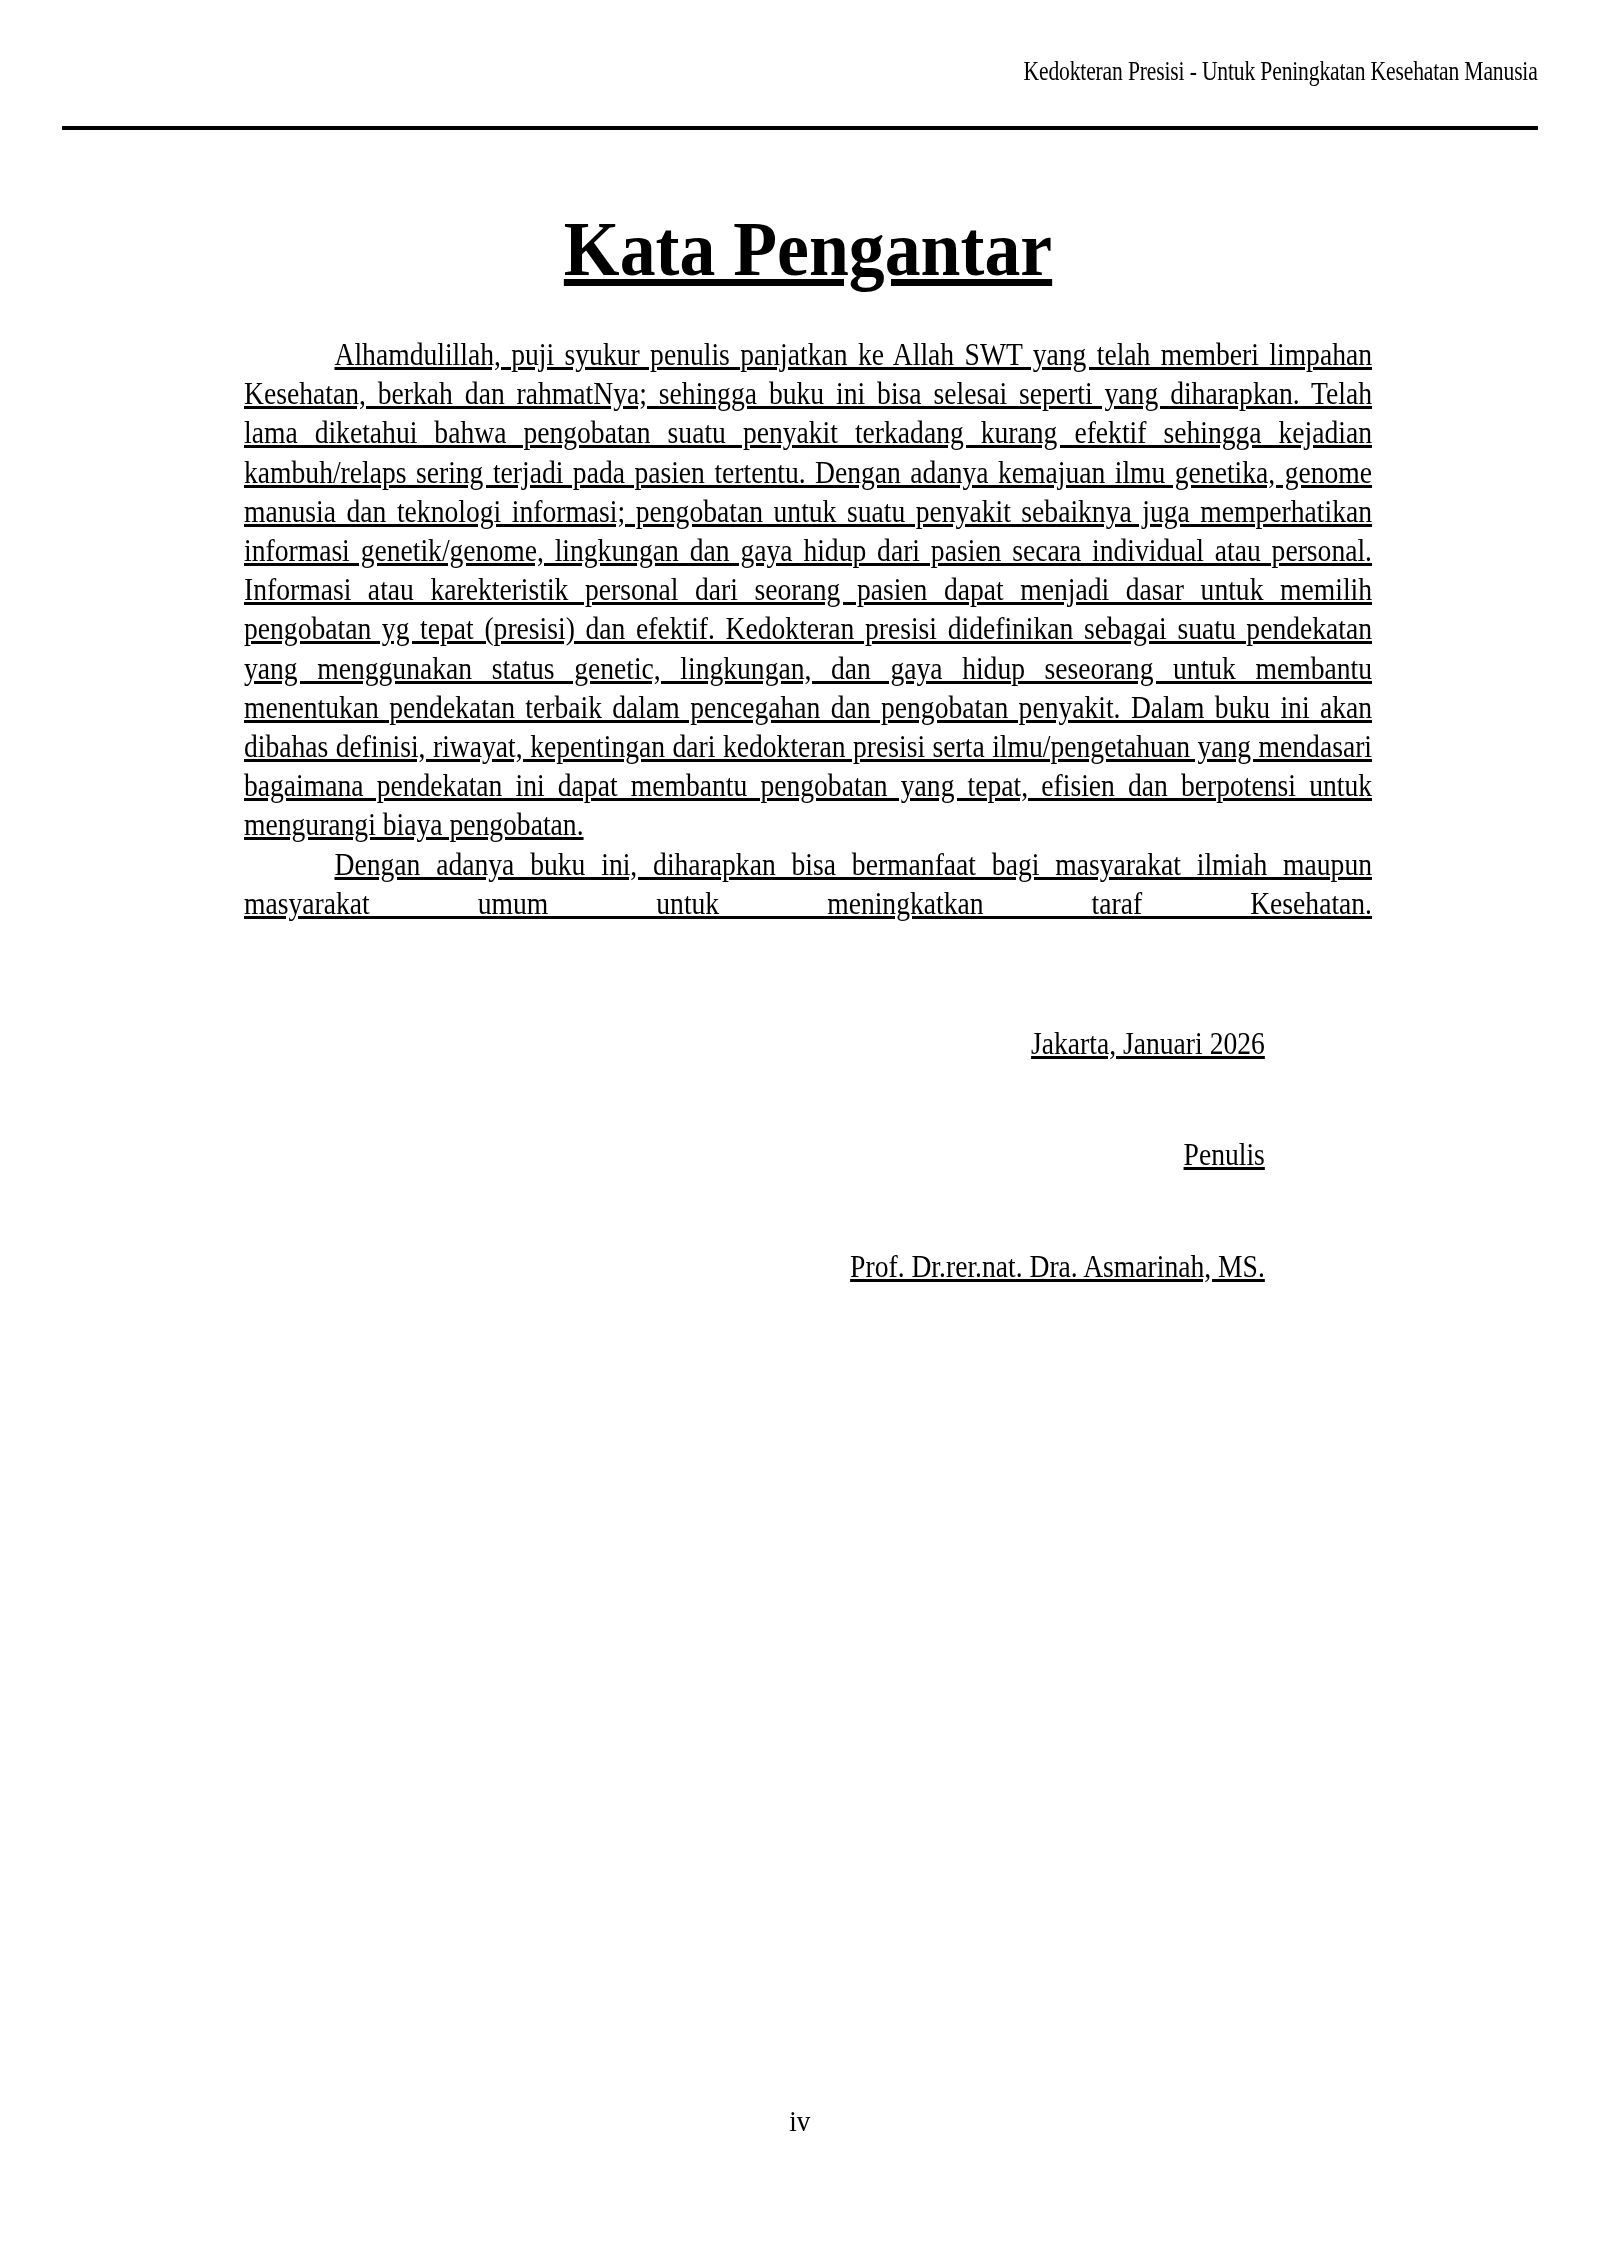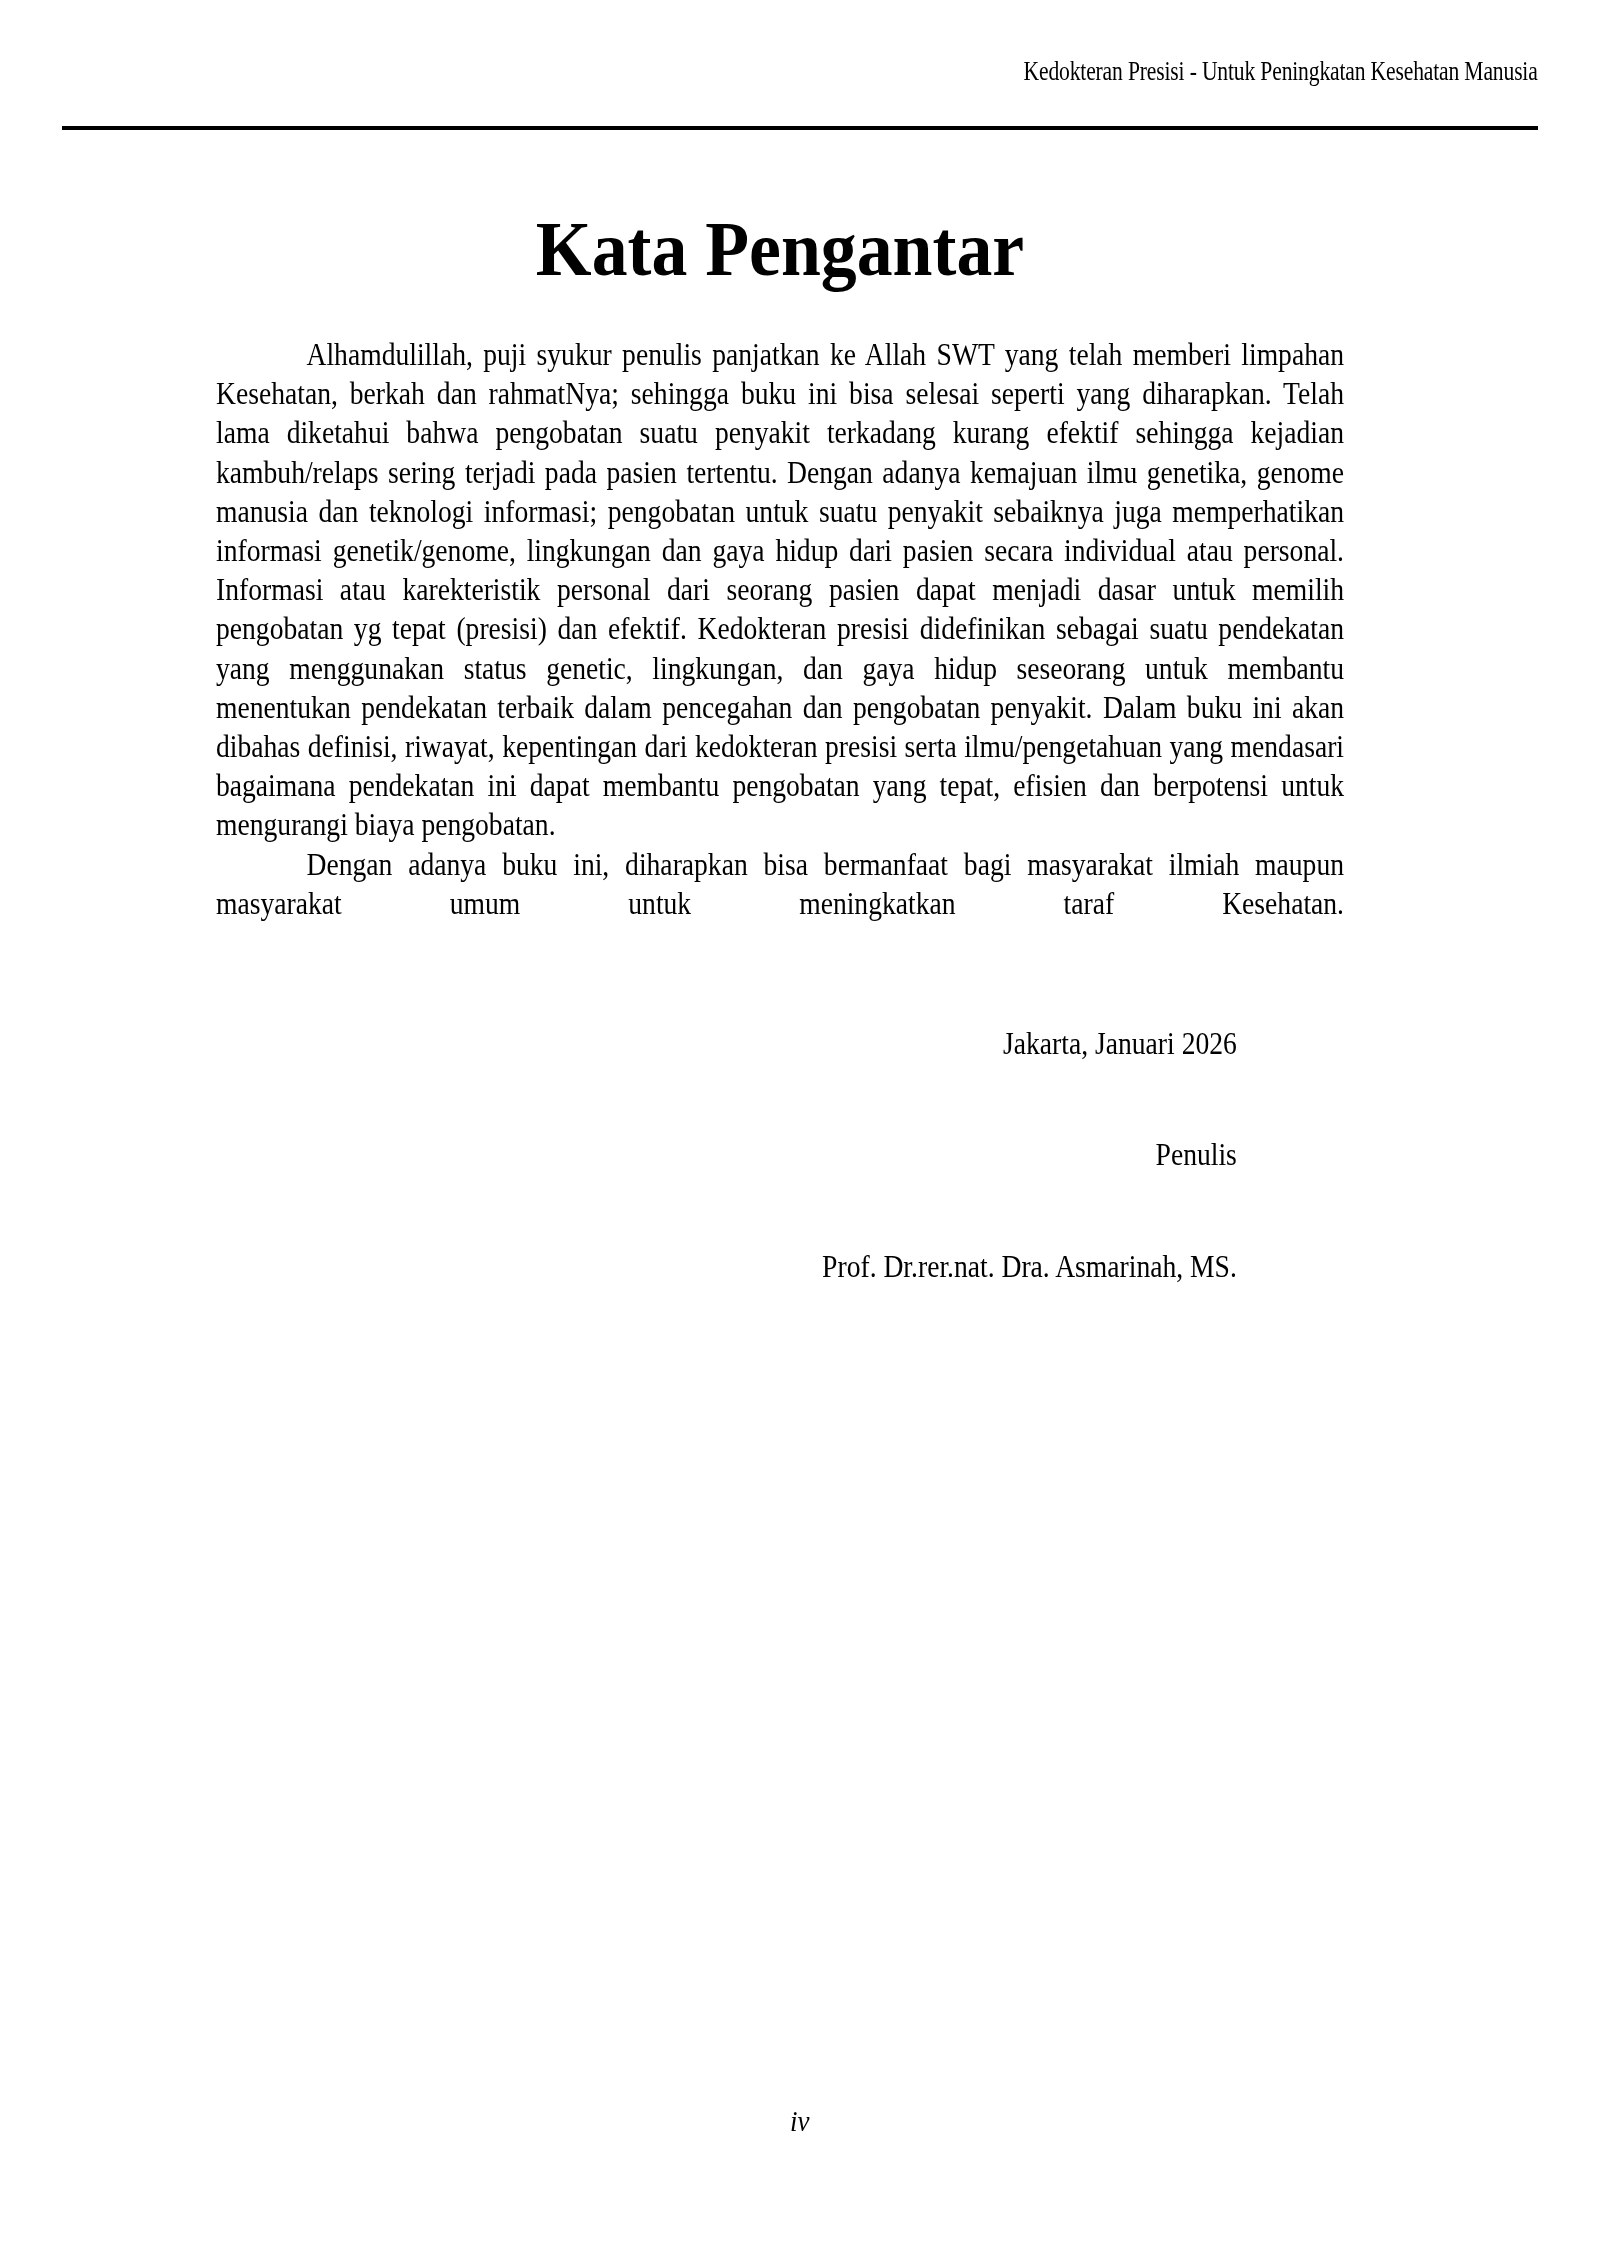--- a/index.html
+++ b/index.html
@@ -43,23 +43,24 @@
     left: 62px;
     top: 114px;
     width: 1476px;
     height: 4px;
     background: #000000;
   }
 
   
   .content {
     position: absolute;
-    left: 216px;
+    left: 244px;
     top: 196px;
     width: 1128px;
+    text-decoration: underline;
   }
 
   .doc-title {
     font-family: "Liberation Serif", "DejaVu Serif", serif;
     font-weight: bold;
     font-size: 78px;
     line-height: 1.05;
     text-align: center;
     margin: 0 0 46px 0;
     transform: scaleX(0.92);
@@ -104,21 +105,20 @@
   .gap-1 { height: 72px; }
   .gap-2 { height: 72px; }
 
   
   .footer {
     position: absolute;
     left: 0;
     top: 2092px;
     width: 1600px;
     text-align: center;
-    font-style: italic;
   }
   .page-number {
     font-size: 30px;
     line-height: 1.1;
     transform: scaleX(0.9);
     display: inline-block;
   }
 </style>
 </head>
 <body>

